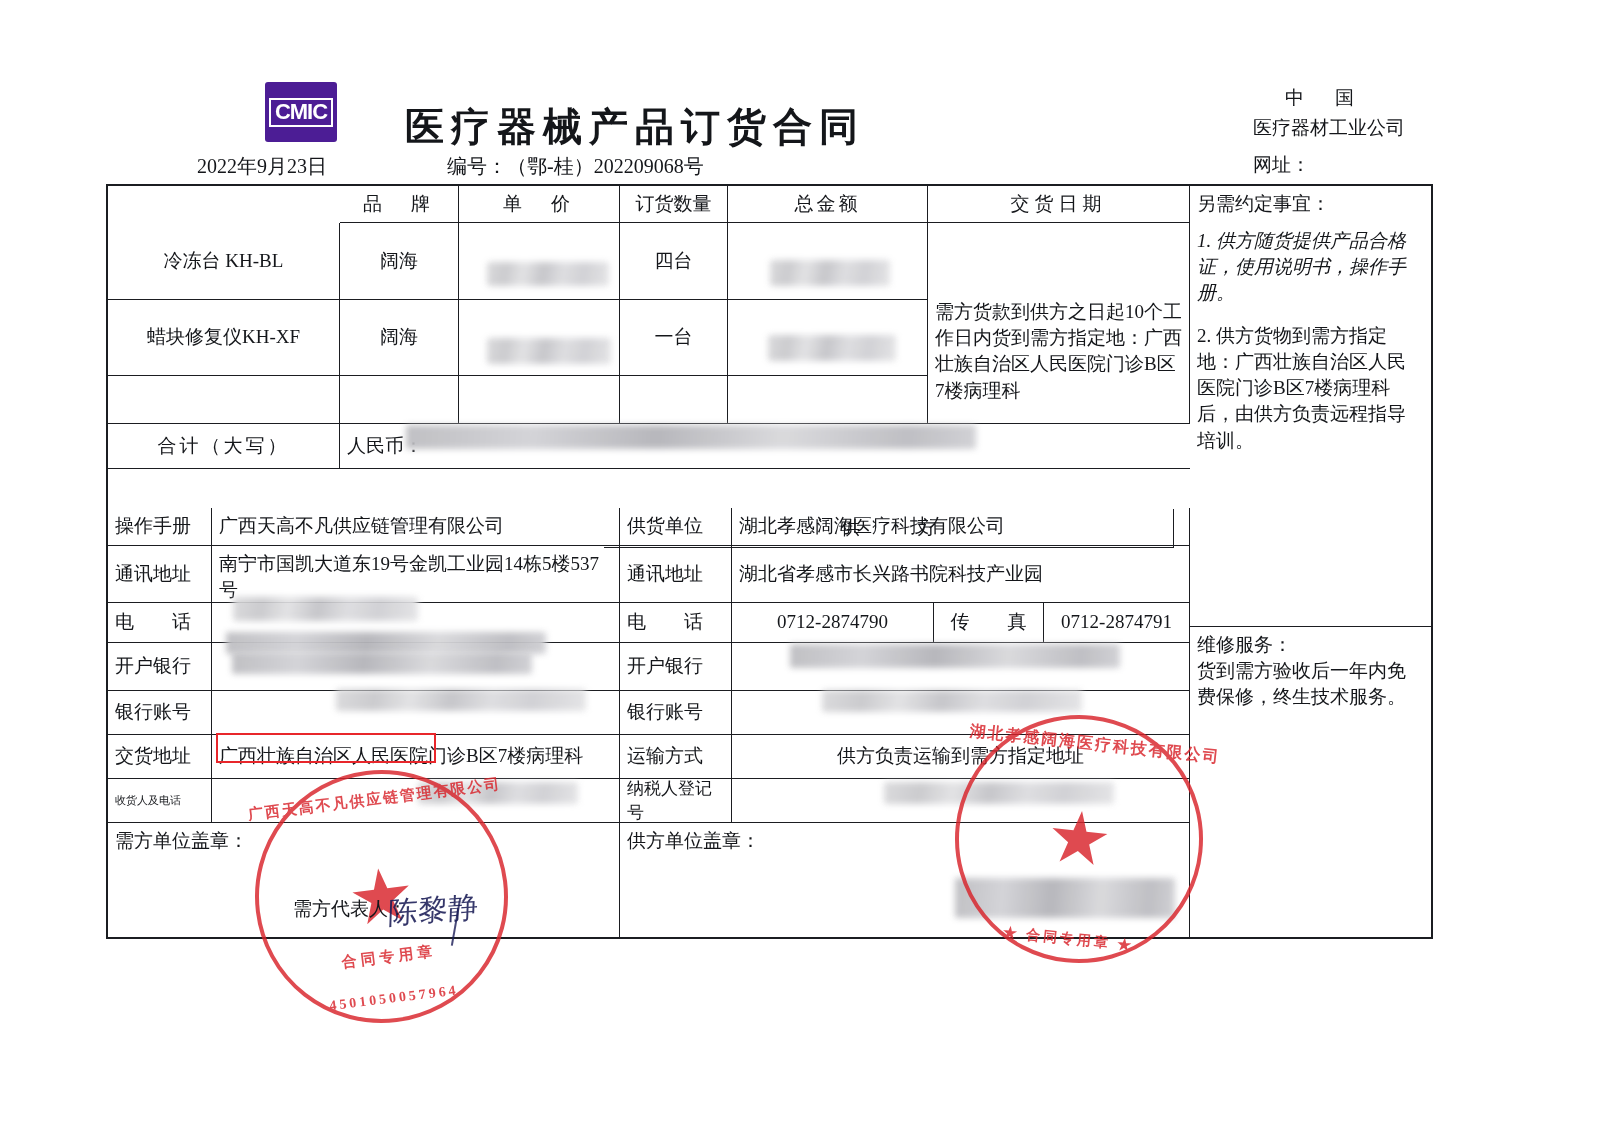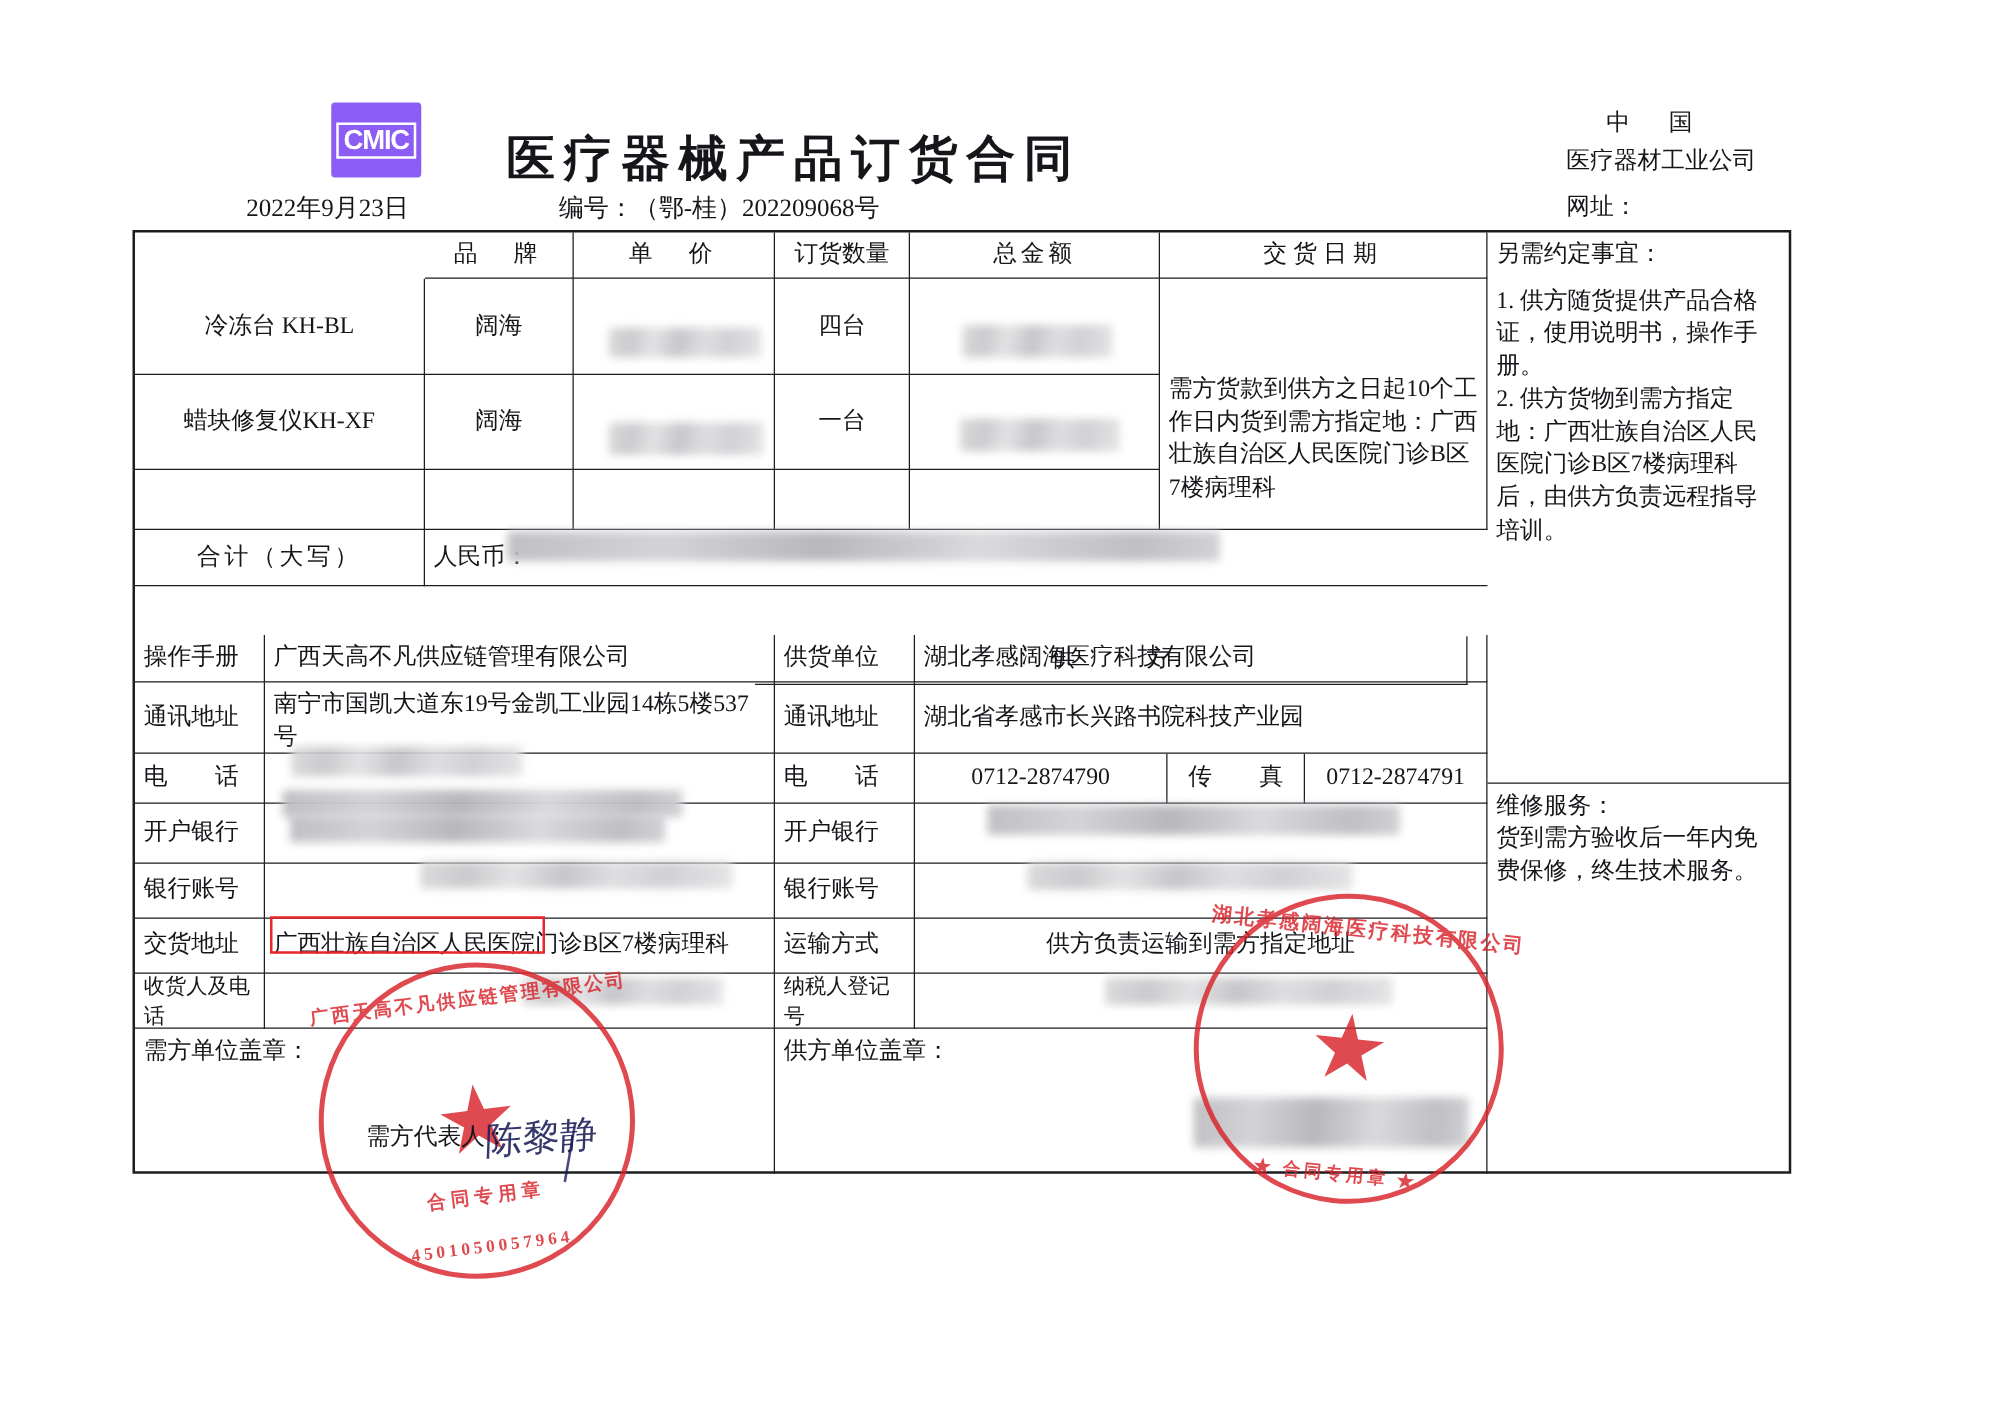--- a/index.html
+++ b/index.html
@@ -14,21 +14,21 @@
     font-family: "Liberation Serif", serif;
     color: #14161a;
     overflow: hidden;
   }
 
   
   .logo-box {
     position: absolute;
     left: 265px; top: 82px;
     width: 72px; height: 60px;
-    background: #8b5cf6;
+    background: #4c1d95;
     display: flex; align-items: center; justify-content: center;
     border-radius: 3px;
   }
   .logo-box .inner {
     border: 2px solid #ffffff;
     color: #ffffff;
     font-family: "Liberation Sans", sans-serif;
     font-weight: bold;
     font-size: 22px;
     letter-spacing: -1px;
@@ -229,21 +229,21 @@
 
   <div class="cell br bb mid ctr" style="left:0;top:190px;width:232px;height:48px;"></div>
   <div class="cell br bb mid ctr" style="left:232px;top:190px;width:119px;height:48px;"></div>
   <div class="cell br bb mid ctr" style="left:351px;top:190px;width:161px;height:48px;"></div>
   <div class="cell br bb mid ctr" style="left:512px;top:190px;width:108px;height:48px;"></div>
   <div class="cell br bb mid ctr" style="left:620px;top:190px;width:200px;height:48px;"></div>
 
   <div class="cell br bb" style="left:820px;top:37px;width:262px;height:201px;padding-top:76px;">需方货款到供方之日起10个工作日内货到需方指定地：广西壮族自治区人民医院门诊B区7楼病理科</div>
 
   <div class="cell bb" style="left:1082px;top:37px;width:241px;height:404px;">
-    <div style="">1. 供方随货提供产品合格证，使用说明书，操作手册。</div>
+    <div style="margin-bottom:16px;font-style:italic;">1. 供方随货提供产品合格证，使用说明书，操作手册。</div>
     <div>2. 供方货物到需方指定地：广西壮族自治区人民医院门诊B区7楼病理科后，由供方负责远程指导培训。</div>
   </div>
 
   <div class="cell br bb mid ctr sp3" style="left:0;top:238px;width:232px;height:45px;">合计（大写）</div>
   <div class="cell bb mid" style="left:232px;top:238px;width:850px;height:45px;">
     <span>人民币：</span>
     <span></span>
   </div>
 
   <div class="cell br bb mid ctr" style="left:496px;top:283px;width:570px;height:39px;margin-top:40px;">供　　　方</div>
@@ -273,21 +273,21 @@
   <div class="cell br bb mid" style="left:0;top:505px;width:104px;height:44px;">银行账号</div>
   <div class="cell br bb mid ctr" style="left:104px;top:505px;width:408px;height:44px;"></div>
   <div class="cell br bb mid" style="left:512px;top:505px;width:112px;height:44px;">银行账号</div>
   <div class="cell br bb mid ctr" style="left:624px;top:505px;width:458px;height:44px;"></div>
 
   <div class="cell br bb mid" style="left:0;top:549px;width:104px;height:44px;">交货地址</div>
   <div class="cell br bb mid" style="left:104px;top:549px;width:408px;height:44px;">广西壮族自治区人民医院门诊B区7楼病理科</div>
   <div class="cell br bb mid" style="left:512px;top:549px;width:112px;height:44px;">运输方式</div>
   <div class="cell br bb mid ctr" style="left:624px;top:549px;width:458px;height:44px;">供方负责运输到需方指定地址</div>
 
-  <div class="cell br bb mid" style="left:0;top:593px;width:104px;height:44px;font-size:17px;">收货人及电话</div>
+  <div class="cell br bb mid" style="left:0;top:593px;width:104px;height:44px;font-size:11px;">收货人及电话</div>
   <div class="cell br bb mid ctr" style="left:104px;top:593px;width:408px;height:44px;"></div>
   <div class="cell br bb mid" style="left:512px;top:593px;width:112px;height:44px;font-size:17px;">纳税人登记号</div>
   <div class="cell br bb mid ctr" style="left:624px;top:593px;width:458px;height:44px;"></div>
 
   <div class="cell" style="left:1082px;top:441px;width:241px;height:196px;">
     <div>维修服务：</div>
     <div>货到需方验收后一年内免费保修，终生技术服务。</div>
   </div>
 
   <div class="cell br" style="left:0;top:637px;width:512px;height:116px;">

